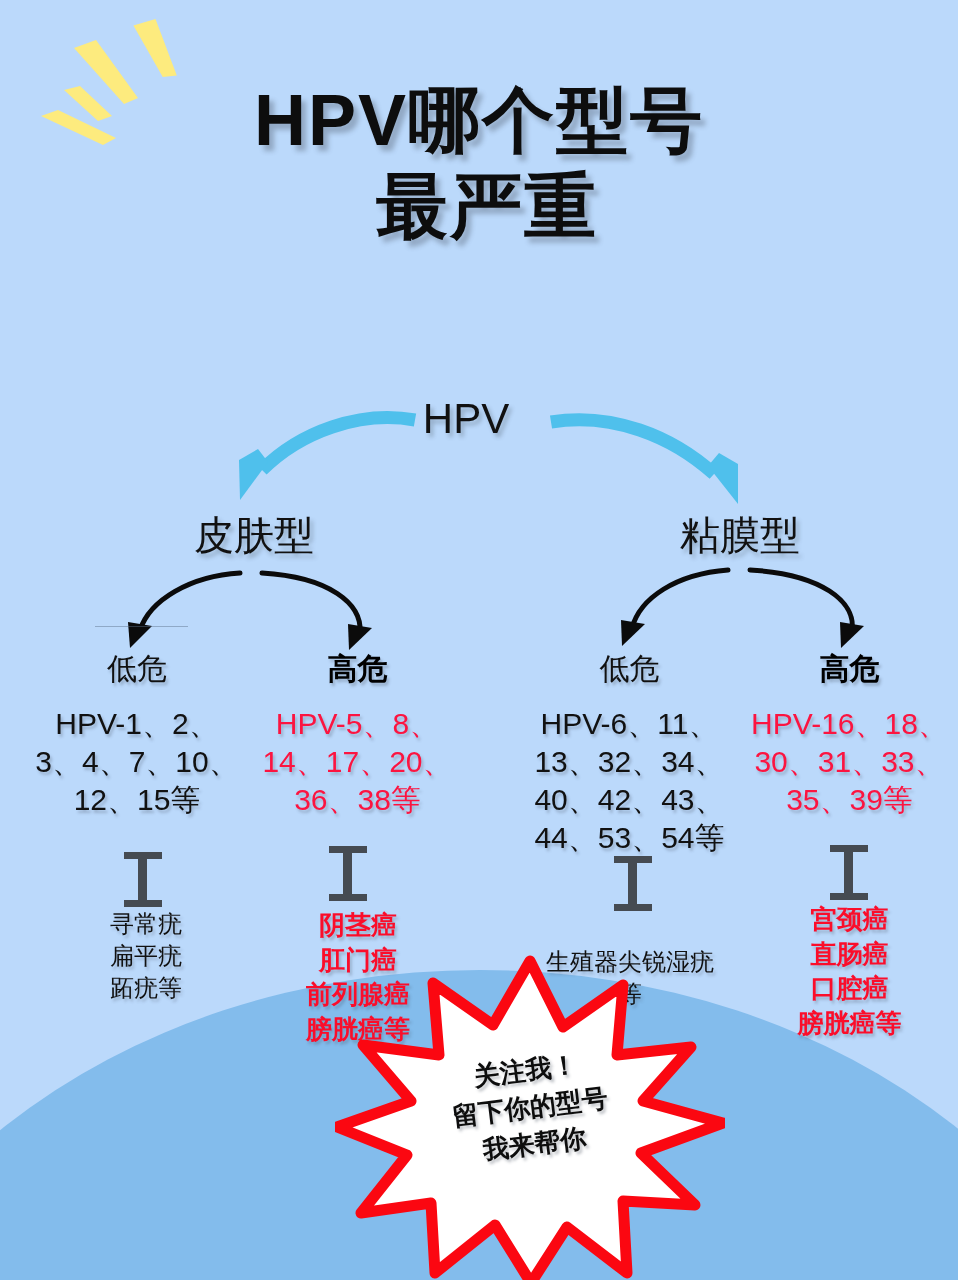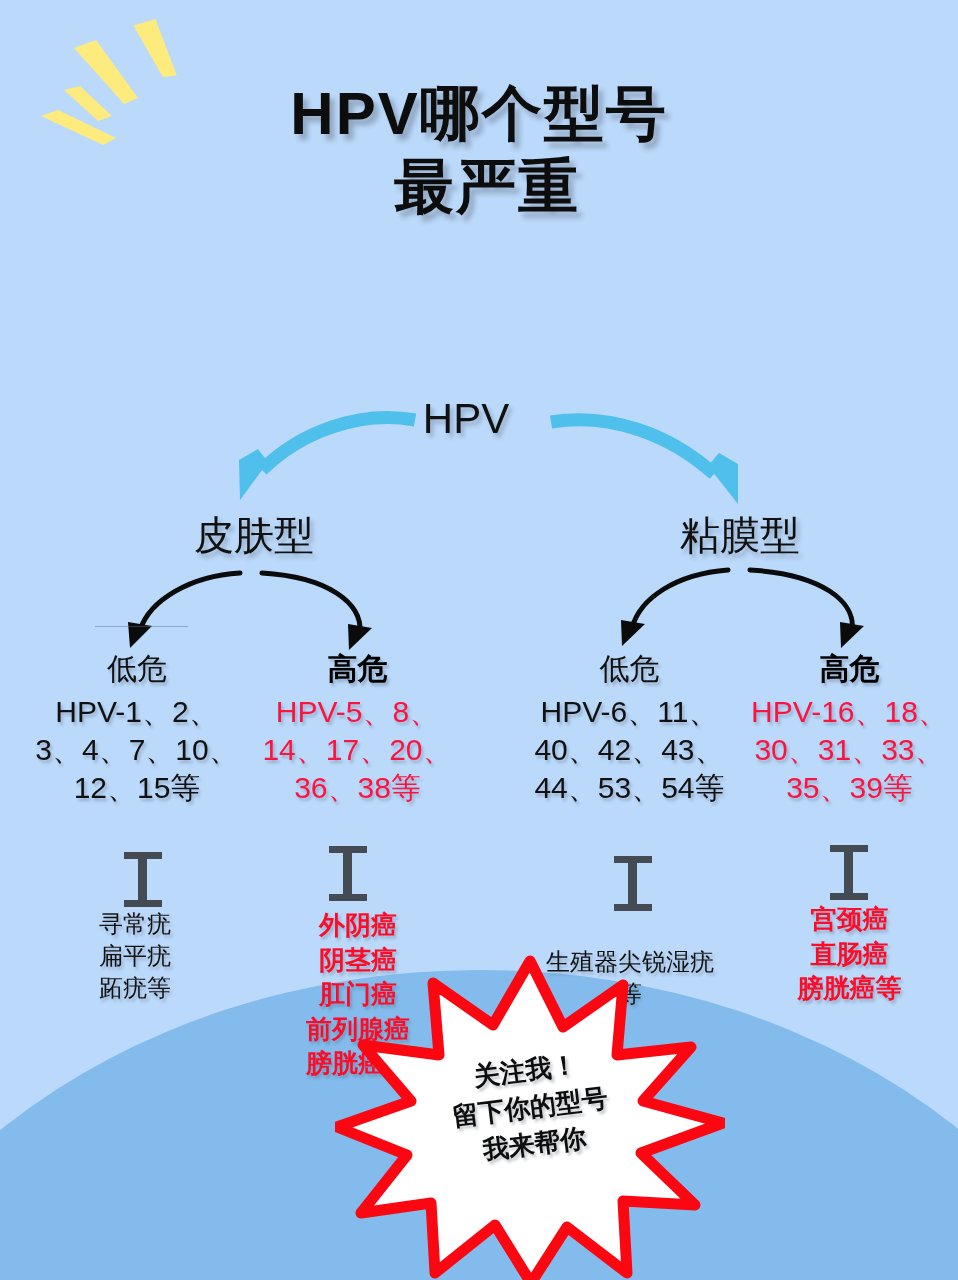--- a/index.html
+++ b/index.html
@@ -42,21 +42,21 @@
   
   .title-block {
     position: absolute;
     top: 82px;
     left: 0;
     width: 958px;
     text-align: center;
     z-index: 5;
   }
   .title-line {
-    font-size: 60px;
+    font-size: 72px;
     font-weight: 700;
     color: #0d0d0d;
     letter-spacing: 2px;
     line-height: 1.08;
     text-shadow: 5px 6px 5px rgba(60,70,85,0.33);
   }
   .title-line.second { margin-top: 8px; padding-left: 16px; }
 
   
   .root-label {
@@ -109,21 +109,21 @@
   .risk-title {
     font-size: 30px;
     line-height: 1.1;
     text-shadow: 2px 3px 3px rgba(60,70,85,0.30);
     white-space: nowrap;
   }
   .risk-title.low  { color: #111; font-weight: 400; }
   .risk-title.high { color: #000000; font-weight: 700; }
 
   .type-list {
-    margin-top: 8px;
+    margin-top: 20px;
     font-size: 30px;
     line-height: 1.27;
     text-shadow: 2px 3px 3px rgba(60,70,85,0.28);
   }
   .type-list.low  { color: #111; }
   .type-list.high { color: #fc1440; }
 
   
   .disease {
     position: absolute;
@@ -135,21 +135,21 @@
   .disease.plain {
     color: #111;
     font-size: 24px;
     font-weight: 400;
   }
   .disease.danger {
     color: #fb0d2a;
     font-size: 26px;
     font-weight: 700;
   }
-  .d-1 { left: 40px;  top: 908px; width: 190px; }
+  .d-1 { left: 51px;  top: 908px; width: 190px; }
   .d-2 { left: 258px; top: 908px; width: 200px; }
   .d-3 { left: 505px; top: 918px; width: 250px; margin-top: 28px; }
   .d-4 { left: 742px; top: 902px; width: 215px; }
 
   
   .burst {
     position: absolute;
     left: 335px;
     top: 955px;
     width: 390px;
@@ -286,20 +286,21 @@
       <div>HPV-5、8、</div>
       <div>14、17、20、</div>
       <div>36、38等</div>
     </div>
   </div>
 
   <div class="col col-3">
     <div class="risk-title low">低危</div>
     <div class="type-list low">
       <div>HPV-6、11、</div>
+      <div>13、32、34、</div>
       <div>40、42、43、</div>
       <div>44、53、54等</div>
     </div>
   </div>
 
   <div class="col col-4">
     <div class="risk-title high">高危</div>
     <div class="type-list high">
       <div>HPV-16、18、</div>
       <div>30、31、33、</div>
@@ -307,35 +308,35 @@
     </div>
   </div>
 
   <div class="disease plain d-1">
     <div>寻常疣</div>
     <div>扁平疣</div>
     <div>跖疣等</div>
   </div>
 
   <div class="disease danger d-2">
-    <div>外阴癌</div>
     <div>阴茎癌</div>
     <div>肛门癌</div>
     <div>前列腺癌</div>
     <div>膀胱癌等</div>
   </div>
 
   <div class="disease plain d-3">
     <div>生殖器尖锐湿疣</div>
     <div>等</div>
   </div>
 
   <div class="disease danger d-4">
     <div>宫颈癌</div>
     <div>直肠癌</div>
+    <div>口腔癌</div>
     <div>膀胱癌等</div>
   </div>
 
   <svg class="burst" viewBox="0 0 390 330">
     <polygon points="195,6 228,72 288,30 282,100 356,92 308,146 388,168 306,198 360,250 288,246 292,318 232,272 196,328 160,270 100,318 96,248 26,258 72,200 2,172 76,146 28,90 104,100 98,28 158,70" fill="#ffffff" stroke="#fb0711" stroke-width="11" stroke-linejoin="round"></polygon>
   </svg>
   <div class="burst-text">
     <div>关注我！</div>
     <div>留下你的型号</div>
     <div>我来帮你</div>

